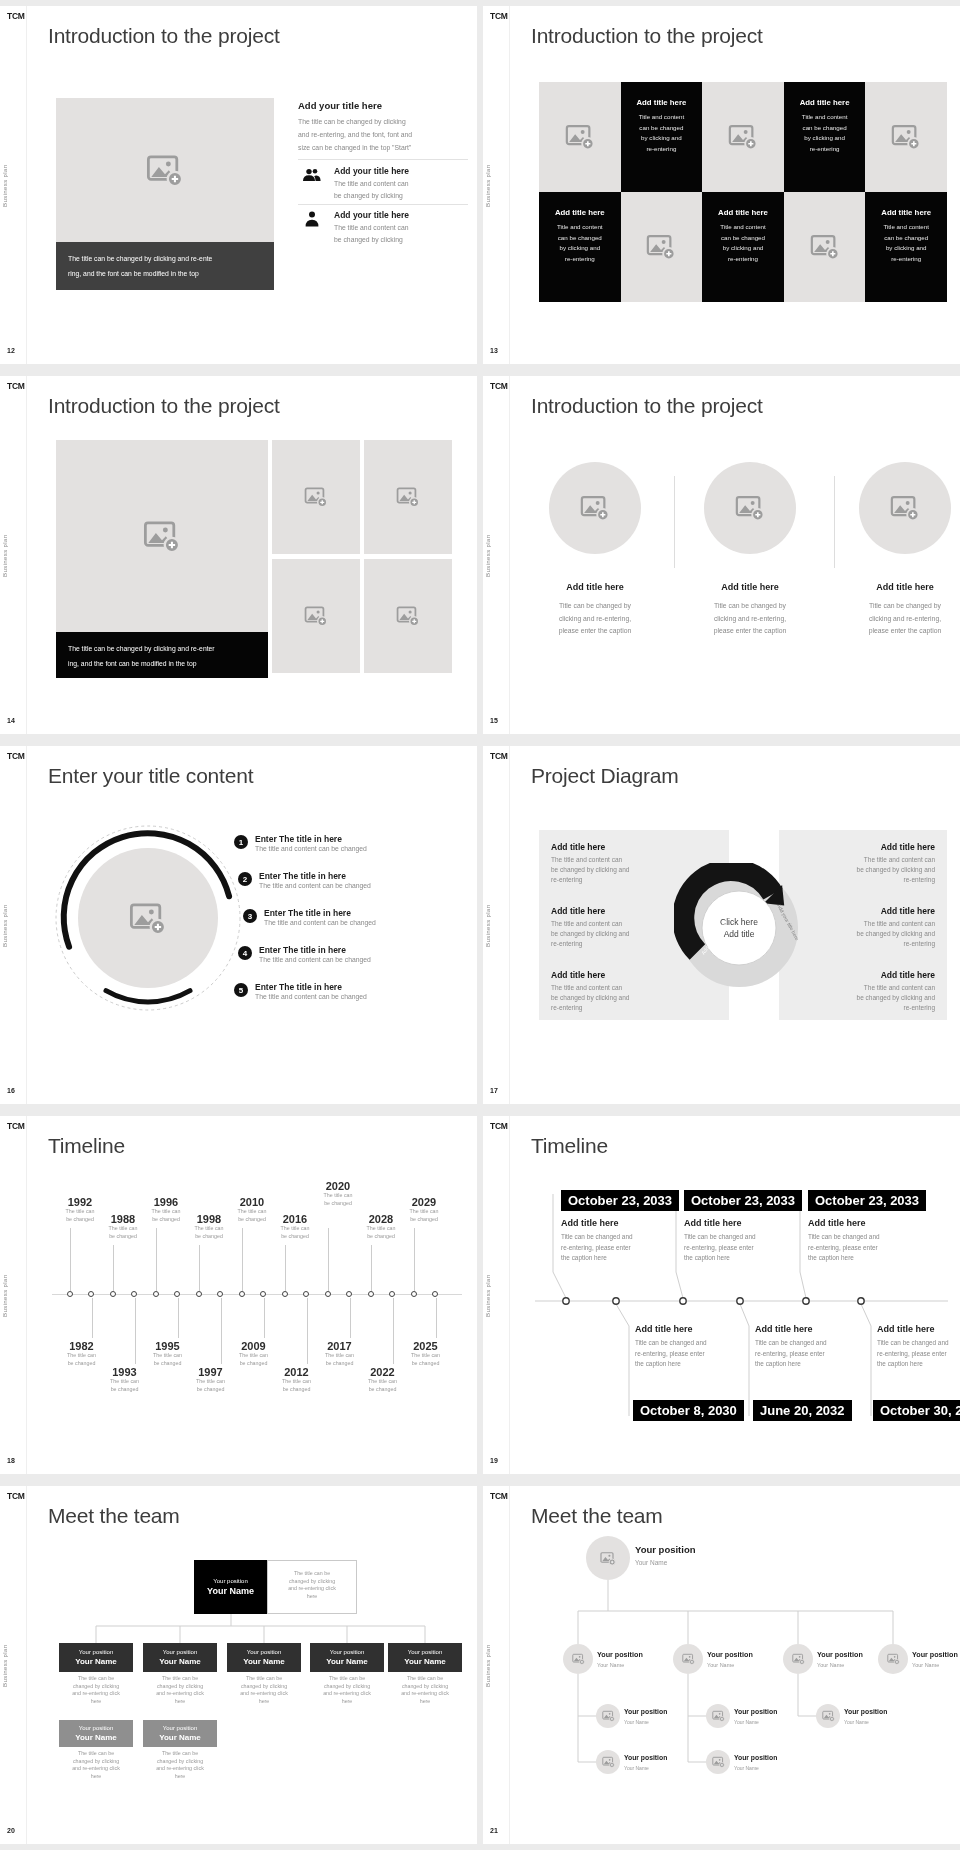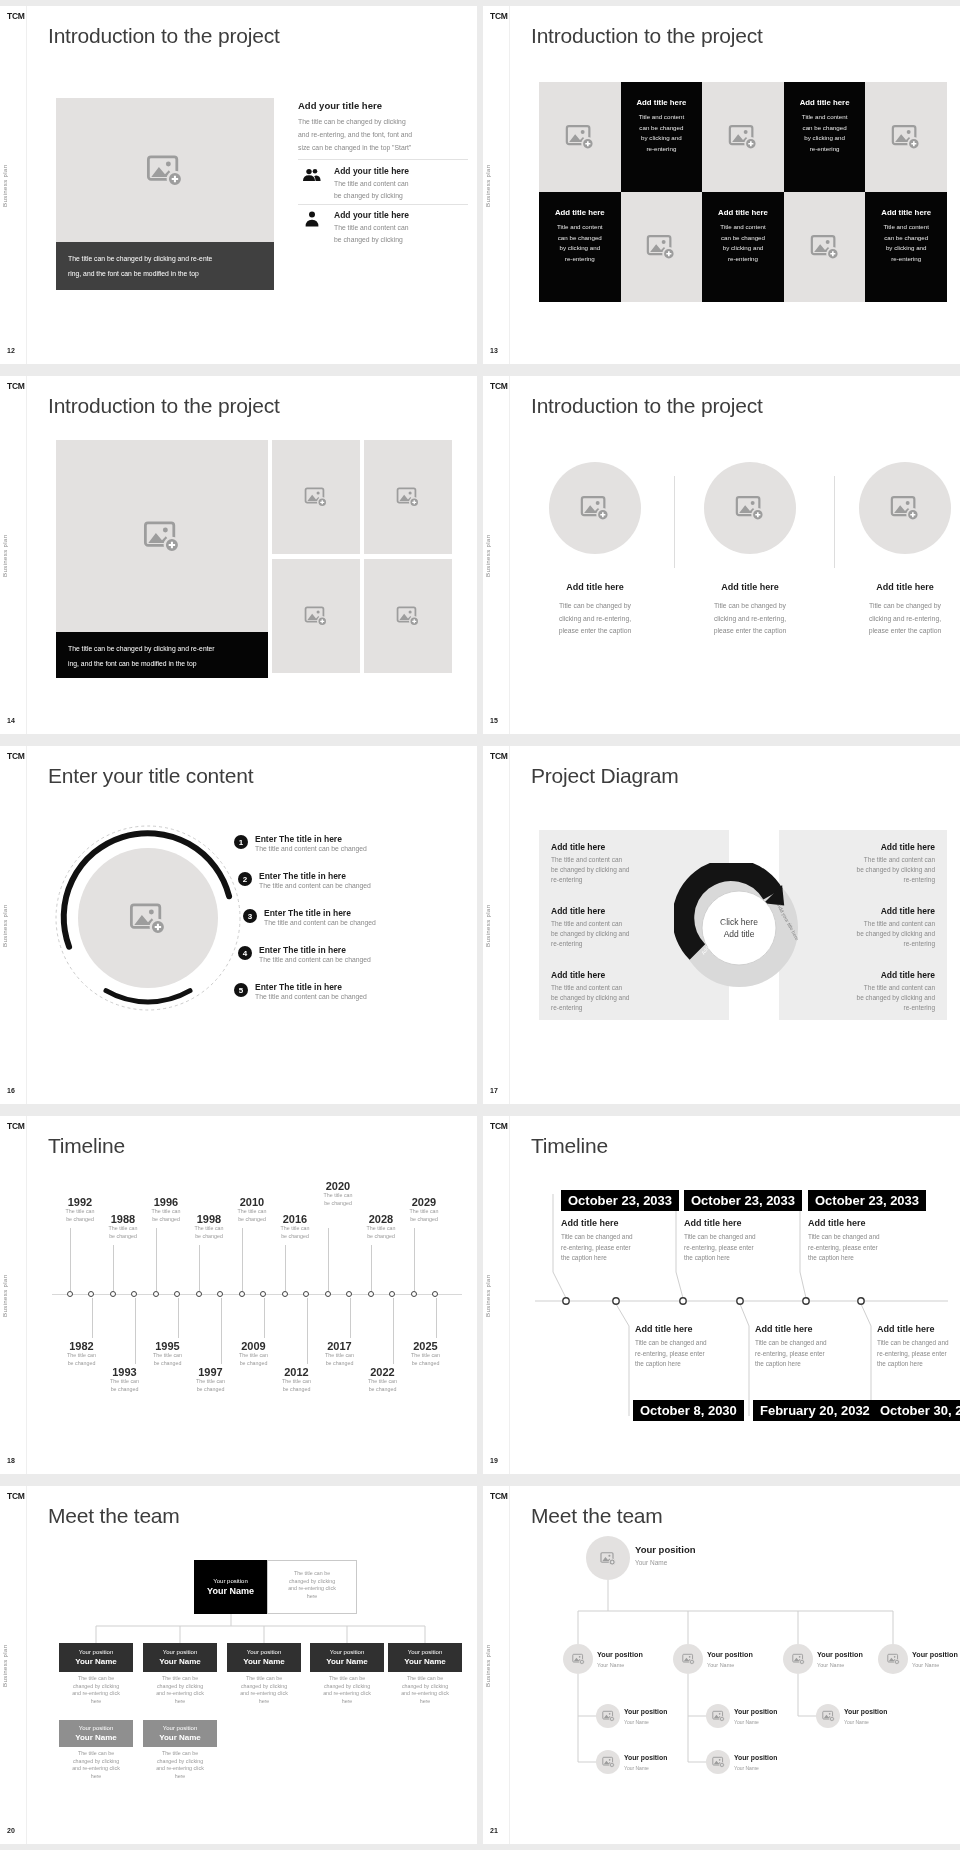--- a/index.html
+++ b/index.html
@@ -663,21 +663,21 @@
         <span>the caption here</span>
       </div>
     <div class="badge" style="left:150px;top:284px;">October 8, 2030</div>
 
     <div class="itm-title" style="left:272px;top:208px;font-size:9px;">Add title here</div>
     <div class="abs body-gray" style="left:272px;top:222px;width:112px;line-height:10.5px;font-size:6.4px;">
         <span>Title can be changed and</span>
         <span>re-entering, please enter</span>
         <span>the caption here</span>
       </div>
-    <div class="badge" style="left:270px;top:284px;">February 20, 2032</div>
+    <div class="badge" style="left:270px;top:284px;">June 20, 2032</div>
 
     <div class="itm-title" style="left:394px;top:208px;font-size:9px;">Add title here</div>
     <div class="abs body-gray" style="left:394px;top:222px;width:80px;line-height:10.5px;font-size:6.4px;">
         <span>Title can be changed and</span>
         <span>re-entering, please enter</span>
         <span>the caption here</span>
       </div>
     <div class="badge" style="left:390px;top:284px;">October 30, 2034</div>
   </section>
 

